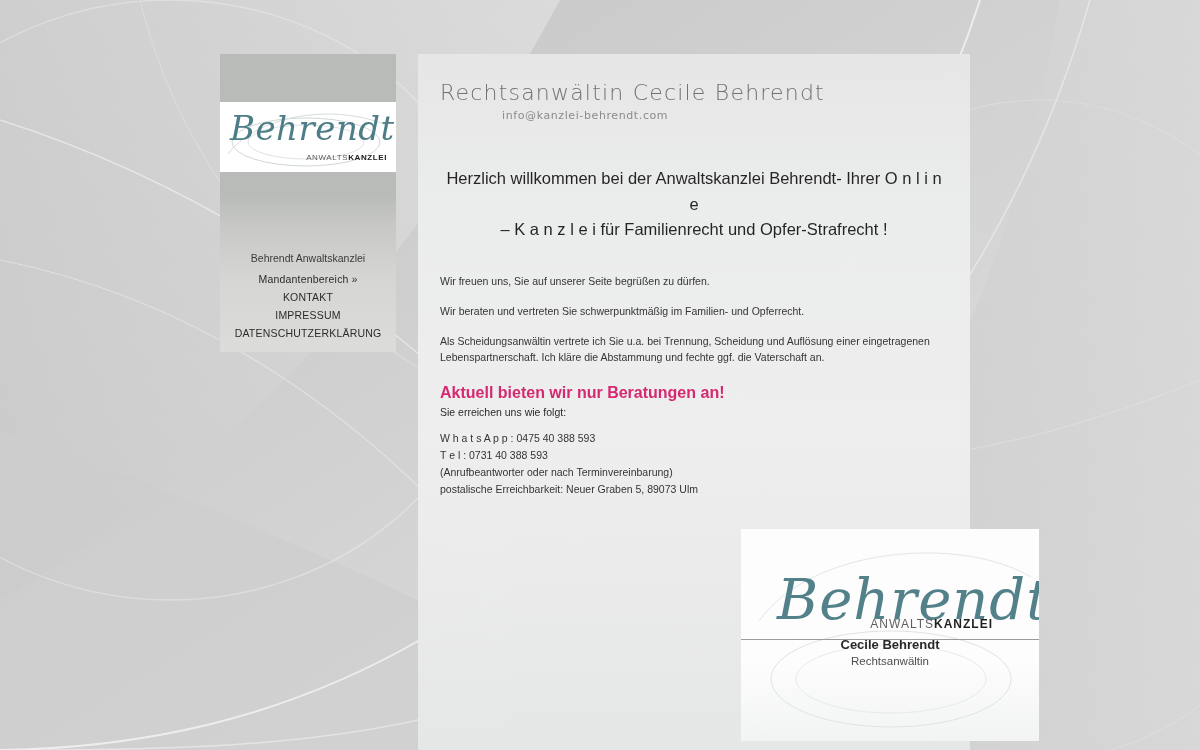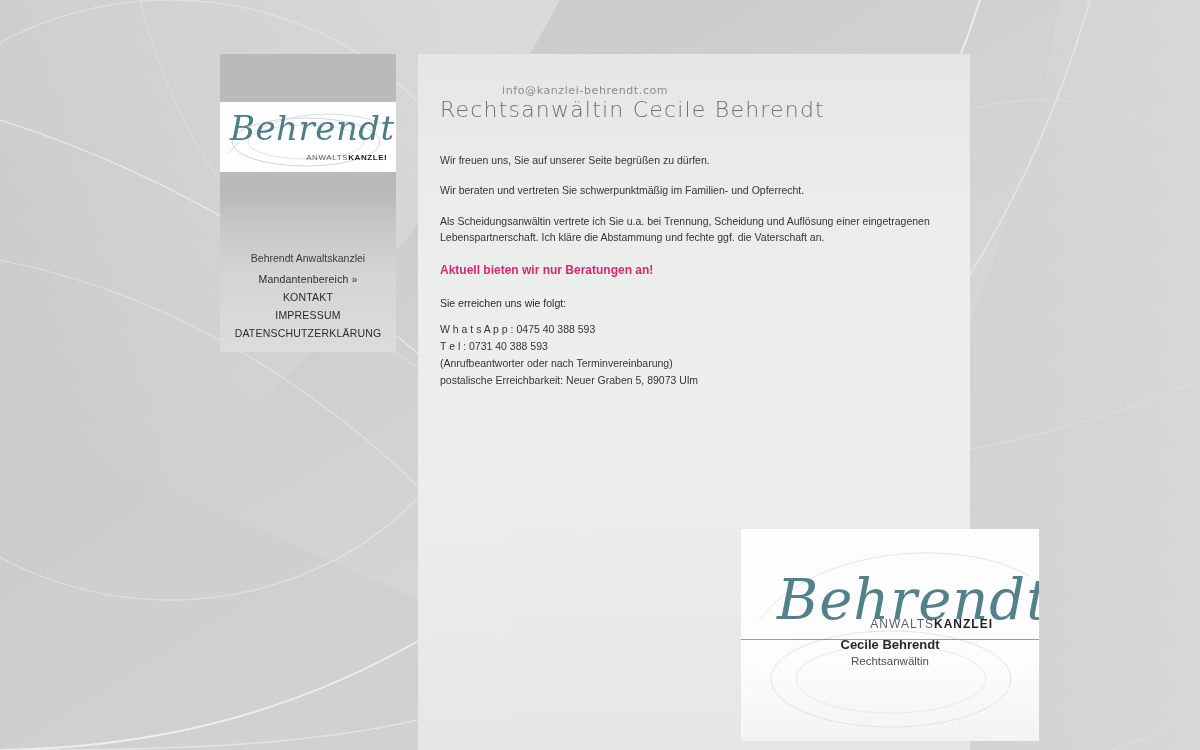--- a/index.html
+++ b/index.html
@@ -146,24 +146,24 @@
     font-weight: 400;
   }
   .para {
     font-size: 10.5px;
     color: #303030;
     line-height: 1.55;
     margin: 0 0 14px 0;
   }
   #body-copy { margin-top: 30px; }
   #alert {
-    font-size: 12px;
+    font-size: 16px;
     font-weight: bold;
     color: #d6246e;
-    margin: 18px 0 20px 0;
+    margin: 18px 0 4px 0;
   }
   #reach-title {
     font-size: 10.5px;
     font-weight: normal;
     color: #1f1f1f;
     margin-bottom: 12px;
   }
   .contact-line {
     font-size: 10.5px;
     color: #303030;
@@ -296,23 +296,27 @@
       </div>
       <div class="nav-item">
         <span>DATENSCHUTZERKLÄRUNG</span>
       </div>
     </div>
   </div>
 
   <div id="content">
     <div id="content-inner">
 
+      <div id="site-title">Rechtsanwältin Cecile Behrendt</div>
       <div id="site-email">info@kanzlei-behrendt.com</div>
-      <div id="site-title">Rechtsanwältin Cecile Behrendt</div>
-
+
+      <div id="headline">
+        <div>Herzlich willkommen bei der Anwaltskanzlei Behrendt- Ihrer O n l i n e</div>
+        <div>– K a n z l e i für Familienrecht und Opfer-Strafrecht !</div>
+      </div>
 
       <div id="body-copy">
         <p class="para">Wir freuen uns, Sie auf unserer Seite begrüßen zu dürfen.</p>
         <p class="para">Wir beraten und vertreten Sie schwerpunktmäßig im Familien- und Opferrecht.</p>
         <p class="para">Als Scheidungsanwältin vertrete ich Sie u.a. bei Trennung, Scheidung und Auflösung einer eingetragenen Lebenspartnerschaft. Ich kläre die Abstammung und fechte ggf. die Vaterschaft an.</p>
       </div>
 
       <div id="alert">Aktuell bieten wir nur Beratungen an!</div>
 
       <div id="reach-title">Sie erreichen uns wie folgt:</div>

